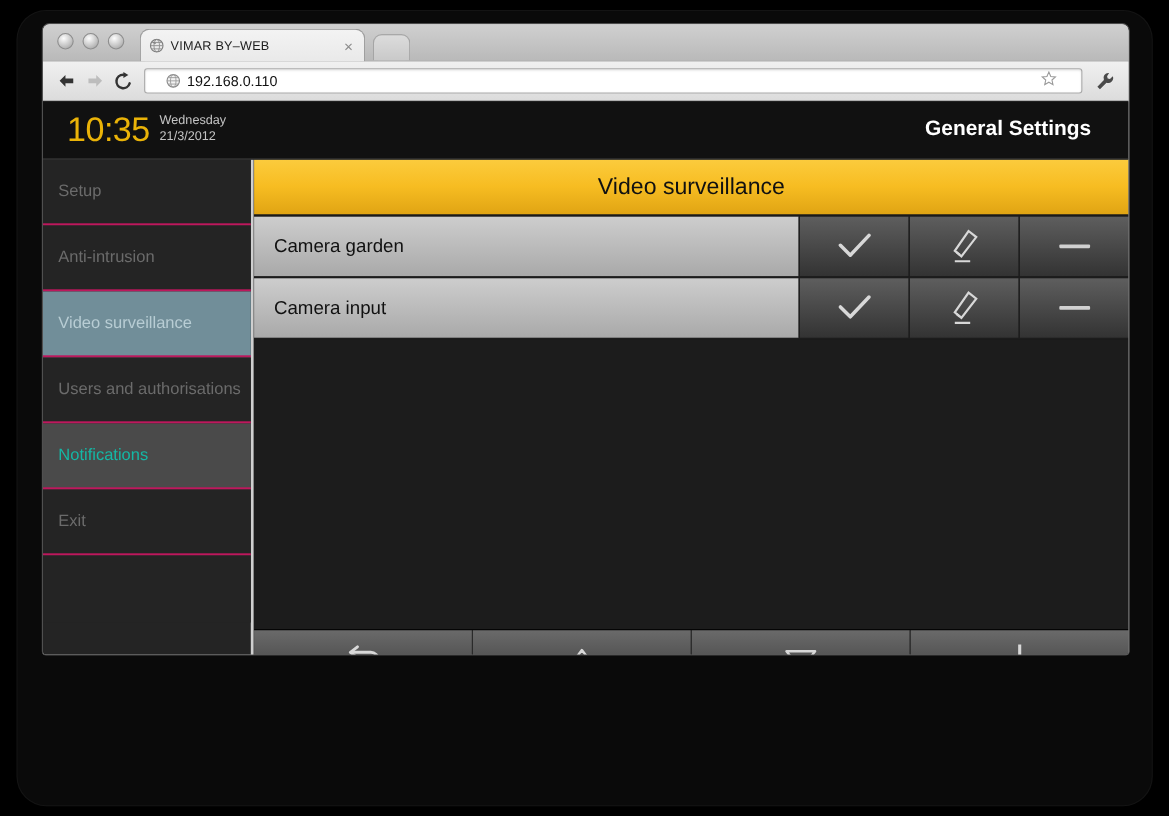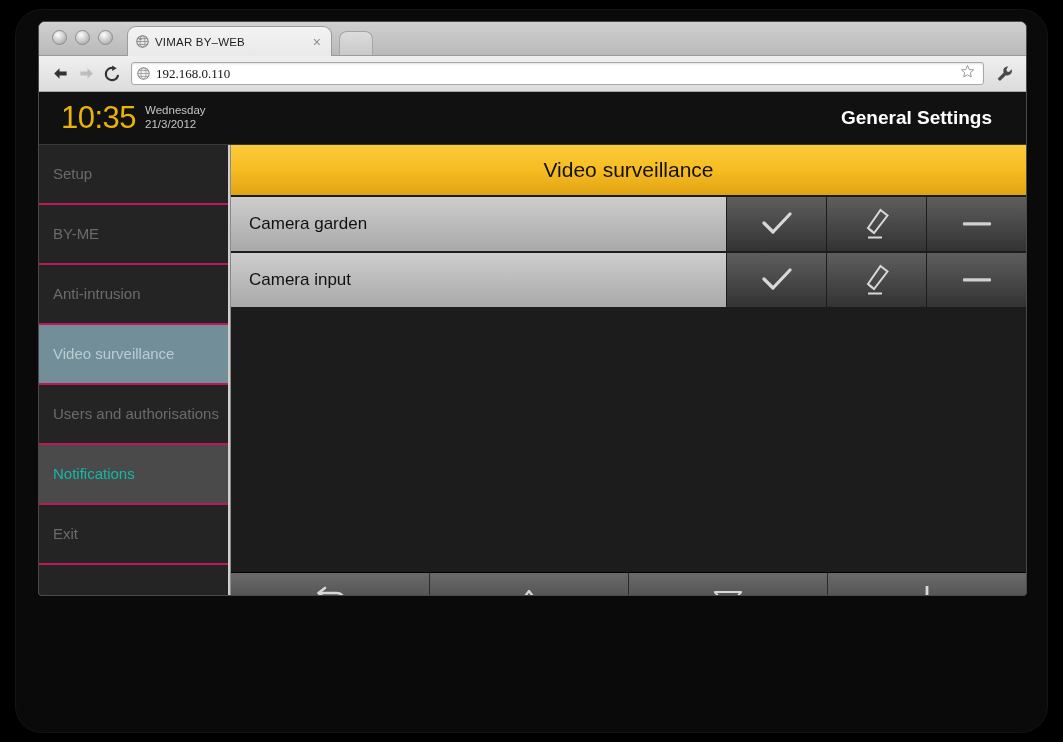--- a/index.html
+++ b/index.html
@@ -82,23 +82,22 @@
     padding: 0 8px;
   }
   .nav-btn { width: 26px; height: 26px; display:flex; align-items:center; justify-content:center; }
   #omnibox {
     flex: 1 1 auto;
     height: 23px; margin: 0 8px 0 6px;
     background: #fff;
     border: 1px solid #a9a9a9;
     border-radius: 3px;
     display: flex; align-items: center;
-    padding: 0 5px;
+    padding: 0 19px;
     box-shadow: inset 0 1px 2px rgba(0,0,0,.12);
-    font-family: Liberation Serif, serif;
   }
   #omnibox-icon { margin-right: 6px; display:flex; }
   #omnibox-text { flex:1 1 auto; font-size: 13px; color: #111; }
   #star-icon { flex: 0 0 auto; margin-right: 3px; }
   #wrench-btn { width: 26px; height: 26px; display:flex; align-items:center; justify-content:center; }
 
   
   #viewport {
     position: relative;
     height: 607px;
@@ -303,23 +302,20 @@
         <div id="app-title">General Settings</div>
       </div>
 
       <div id="app-body">
 
         <div id="sidebar">
           <div class="side-item">
             <span>Setup</span>
           </div>
           <div class="side-item">
-            <span>BY-ME</span>
-          </div>
-          <div class="side-item">
             <span>Anti-intrusion</span>
           </div>
           <div class="side-item selected">
             <span>Video surveillance</span>
           </div>
           <div class="side-item">
             <span>Users and authorisations</span>
           </div>
           <div class="side-item hovered">
             <span>Notifications</span>

